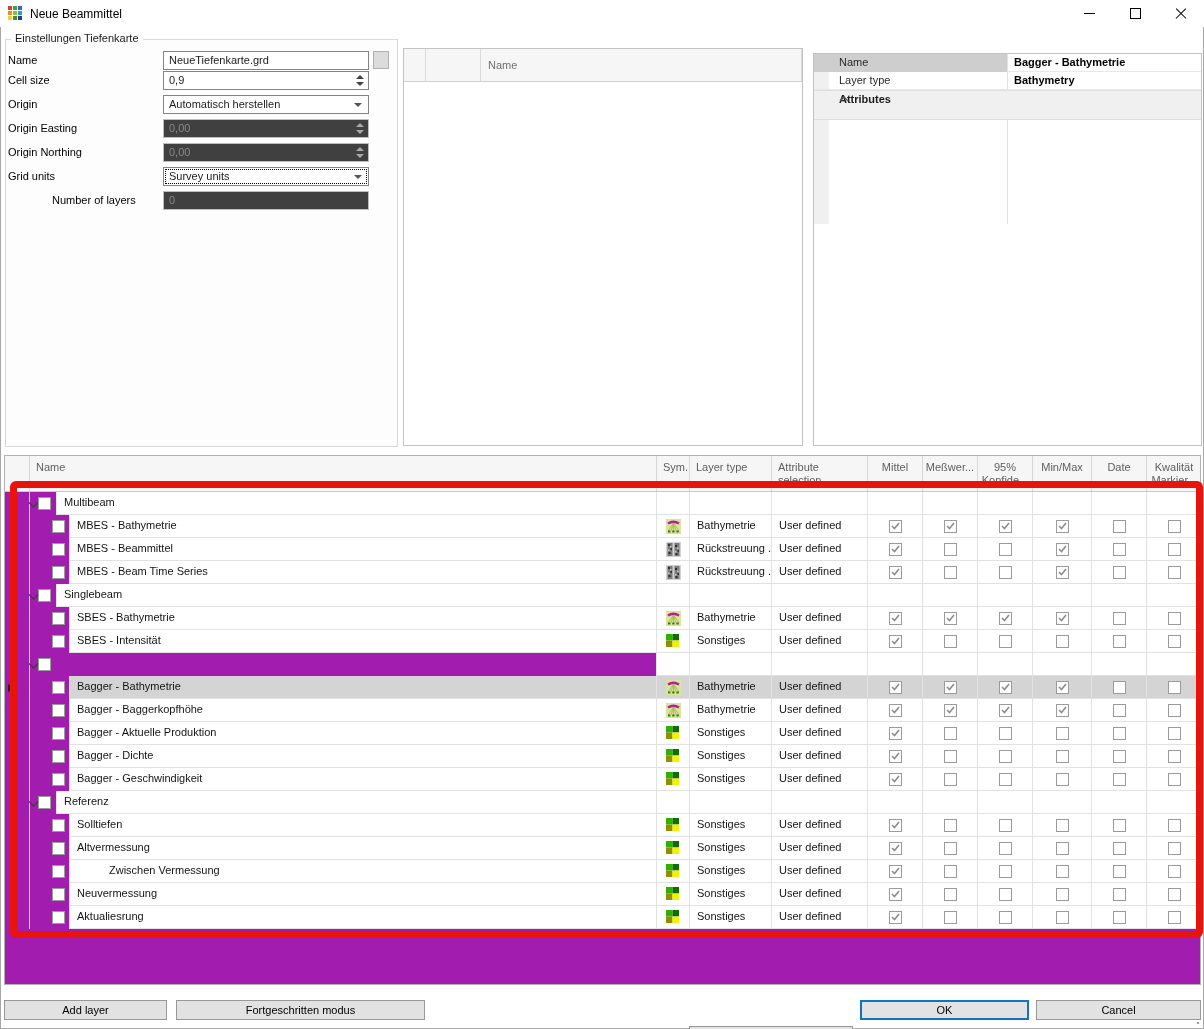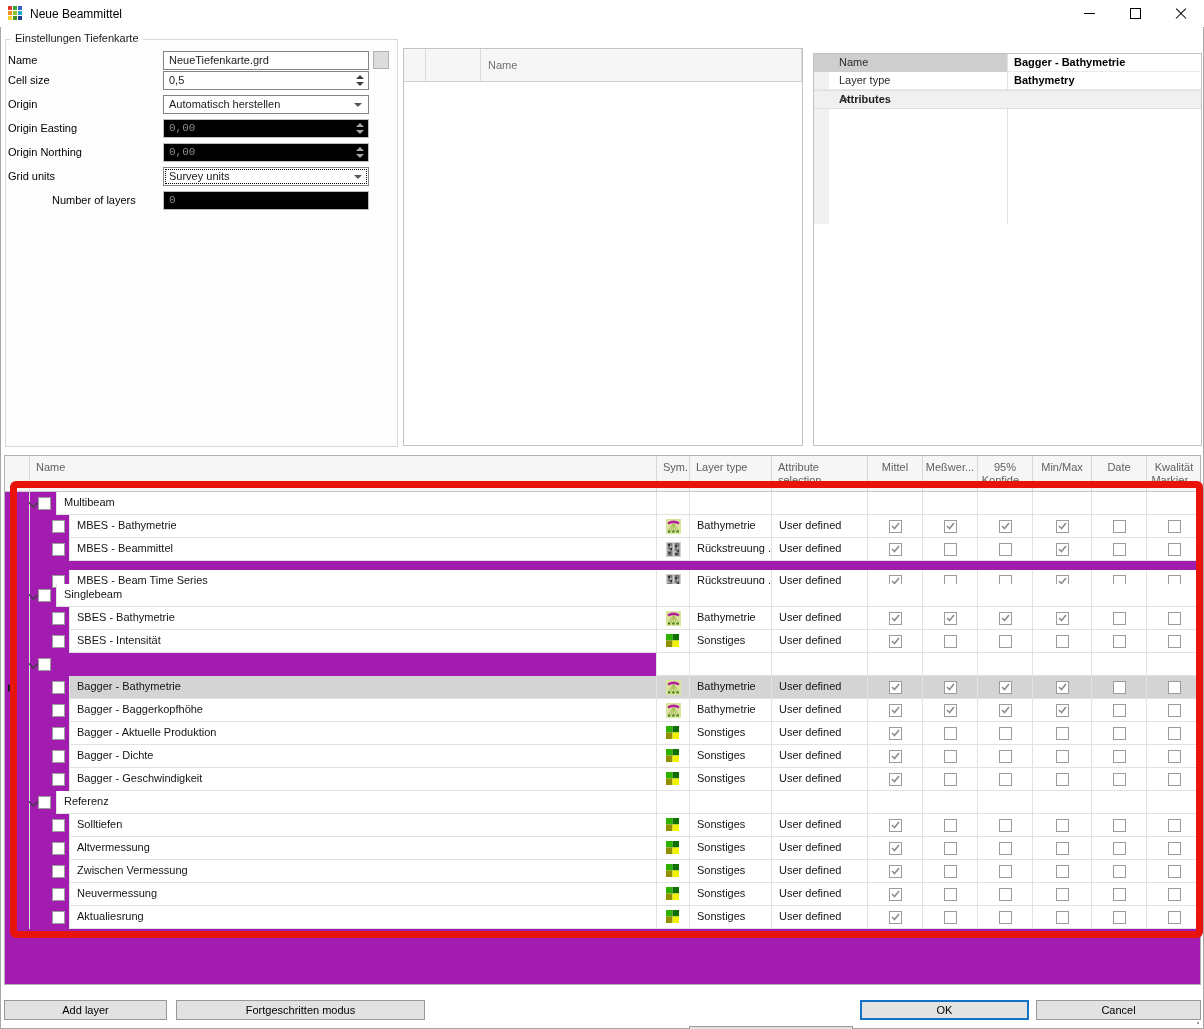--- a/index.html
+++ b/index.html
@@ -17,21 +17,21 @@
   .glyph-min{width:11px;height:0;border-top:1px solid #000;}
   .glyph-max{width:9px;height:9px;border:1px solid #000;}
   .glyph-close{position:relative;width:12px;height:12px;}
   .glyph-close::before,.glyph-close::after{content:"";position:absolute;left:-1px;top:5px;width:14px;height:1.3px;background:#000;}
   .glyph-close::before{transform:rotate(45deg);}.glyph-close::after{transform:rotate(-45deg);}
   
   .groupbox{position:absolute;left:5px;top:39px;width:391px;height:406px;border:1px solid #d9d9d9;background:#fdfdfd;}
   .legend{position:absolute;left:5px;top:-8px;background:#fdfdfd;padding:0 4px;color:#1b1b1b;}
   .f-label{position:absolute;color:#000;}
   .f-ctl{position:absolute;height:19px;box-sizing:border-box;border:1px solid #848484;background:#fff;line-height:17px;padding-left:5px;overflow:hidden;}
-  .f-ctl.disabled{background:#000000;color:#8b8b8b;border-color:#bdbdbd;font-family:Liberation Mono, monospace;}
+  .f-ctl.disabled{background:#404040;color:#8b8b8b;border-color:#bdbdbd;}
   .f-ctl.focusfield{outline:1px dotted #000;outline-offset:-3px;}
   .spinner{position:absolute;right:2px;top:1px;width:12px;height:15px;}
   .sp-up,.sp-dn{position:absolute;left:2px;width:0;height:0;border-left:4px solid transparent;border-right:4px solid transparent;}
   .sp-up{top:2px;border-bottom:4px solid #404040;}
   .sp-dn{bottom:2px;border-top:4px solid #404040;}
   .disabled .sp-up{border-bottom-color:#a8a8a8;}.disabled .sp-dn{border-top-color:#a8a8a8;}
   .dd-arrow{position:absolute;right:6px;top:7px;width:0;height:0;border-left:4px solid transparent;border-right:4px solid transparent;border-top:4px solid #555;}
   .sqbtn{position:absolute;left:373px;width:16px;height:18px;background:#dcdcdc;border:1px solid #b2b2b2;box-sizing:border-box;}
   
   .paneltitle{position:absolute;top:33px;color:#000;margin-top:29px;}
@@ -44,21 +44,21 @@
   .c-body{position:absolute;left:0;top:33px;right:0;bottom:0;background:#fff;}
   
   .propgrid{position:absolute;left:813px;top:53px;width:389px;height:393px;border:1px solid #c3c3c3;background:#fff;box-sizing:border-box;}
   .pg-strip{position:absolute;left:0;top:18px;width:15px;height:152px;background:#f0f0f0;}
   .pg-vline{position:absolute;left:193px;top:0;height:170px;border-left:1px solid #e0e0e0;}
   .pg-row{position:absolute;left:0;width:387px;box-sizing:border-box;}
   .pg-namebg{position:absolute;left:0;top:0;width:193px;height:18px;background:#cecece;}
   .pg-label{position:absolute;left:25px;top:2px;color:#2a2a2a;}
   .pg-value{position:absolute;left:200px;top:2px;font-weight:bold;color:#000;}
   .pg-border{border-bottom:1px solid #e9e9e9;}
-  .pg-cat{position:absolute;left:0;width:387px;height:19px;background:#f0f0f0;border-top:1px solid #dedede;border-bottom:1px solid #dedede;box-sizing:border-box;}
+  .pg-cat{position:absolute;left:0;width:387px;height:30px;background:#f0f0f0;border-top:1px solid #dedede;border-bottom:1px solid #dedede;box-sizing:border-box;}
   .pg-cat span{position:absolute;left:25px;top:2px;font-weight:bold;}
   .pg-chev{position:absolute;right:10px;top:5px;}
   
   .bigtable{position:absolute;left:4px;top:455px;width:1197px;height:530px;border:1px solid #b2b2b2;background:#fff;box-sizing:border-box;}
   .bt-header{position:absolute;left:0;top:0;width:1195px;height:36px;background:#f6f6f6;border-bottom:1px solid #c9c9c9;box-sizing:border-box;}
   .hcell{position:absolute;top:0;height:35px;border-left:1px solid #d7d7d7;box-sizing:border-box;color:#5f5f5f;overflow:hidden;}
   .hcell.first{border-left:none;}
   .hdr-label{display:block;white-space:pre-line;line-height:13px;padding:5px 0 0 6px;}
   .hcell.c .hdr-label{text-align:center;padding-left:0;}
   .bt-body{position:absolute;left:0;top:36px;width:1195px;height:492px;background:#a21caf;}
@@ -118,21 +118,21 @@
   </div>
 
   <div class="groupbox">
     <span class="legend">Einstellungen Tiefenkarte</span>
   </div>
   <div id="settings-fields">
       <div class="f-label" style="left: 8px; top: 54px;"><span>Name</span></div>
       <div class="f-ctl" style="left: 163px; top: 51px; width: 206px;"><span>NeueTiefenkarte.grd</span></div>
       <div class="sqbtn" style="top: 51px;"></div>
       <div class="f-label" style="left: 8px; top: 74px;"><span>Cell size</span></div>
-      <div class="f-ctl" style="left: 163px; top: 71px; width: 206px;"><span>0,5</span><div class="spinner">
+      <div class="f-ctl" style="left: 163px; top: 71px; width: 206px;"><span>0,9</span><div class="spinner">
           <div class="sp-up"></div>
           <div class="sp-dn"></div>
         </div></div>
       <div class="f-label" style="left: 8px; top: 98px;"><span>Origin</span></div>
       <div class="f-ctl" style="left: 163px; top: 95px; width: 206px;"><span>Automatisch herstellen</span><div class="dd-arrow"></div></div>
       <div class="f-label" style="left: 8px; top: 122px;"><span>Origin Easting</span></div>
       <div class="f-ctl disabled" style="left: 163px; top: 119px; width: 206px;"><span>0,00</span><div class="spinner">
           <div class="sp-up"></div>
           <div class="sp-dn"></div>
         </div></div>
@@ -356,21 +356,21 @@
               </svg>
             </div>
           </div>
           <div class="cell center" style="left: 1086px; width: 55px;">
             <div class="cbx"></div>
           </div>
           <div class="cell center" style="left: 1141px; width: 55px;">
             <div class="cbx"></div>
           </div>
         </div>
-        <div class="trow" style="top: 69px; margin-top: 9px;">
+        <div class="trow" style="top: 69px;">
           <div class="cell" style="left: 64px; width: 587px;">
             <span>MBES - Beam Time Series</span>
           </div>
           <div class="cbx tree-cbx" style="left: 47px;"></div>
           <div class="cell center" style="left: 651px; width: 33px;">
             <div style="width: 15px; height: 15px;"><svg width="15" height="15">
                 <rect width="15" height="15" fill="#d2d2d2"></rect>
                 <rect x="1.5" y="1" width="5" height="13" fill="#7a7a7a"></rect>
                 <rect x="8.5" y="1" width="5" height="13" fill="#7a7a7a"></rect>
                 <g fill="#2f2f2f">
@@ -912,21 +912,21 @@
             <div class="cbx"></div>
           </div>
           <div class="cell center" style="left: 1086px; width: 55px;">
             <div class="cbx"></div>
           </div>
           <div class="cell center" style="left: 1141px; width: 55px;">
             <div class="cbx"></div>
           </div>
         </div>
         <div class="trow" style="top: 368px;">
-          <div class="cell" style="left: 64px; width: 587px;">
+          <div class="cell" style="left: 64px; width: 587px; padding-left: 32px;">
             <span>Zwischen Vermessung</span>
           </div>
           <div class="cbx tree-cbx" style="left: 47px;"></div>
           <div class="cell center" style="left: 651px; width: 33px;">
             <div style="width: 15px; height: 15px;"><svg width="13" height="13">
                 <rect x="0" y="0" width="6.5" height="6.5" fill="#2db200"></rect>
                 <rect x="6.5" y="0" width="6.5" height="6.5" fill="#0e6f00"></rect>
                 <rect x="0" y="6.5" width="6.5" height="6.5" fill="#8f8f00"></rect>
                 <rect x="6.5" y="6.5" width="6.5" height="6.5" fill="#f2f200"></rect>
               </svg></div>

